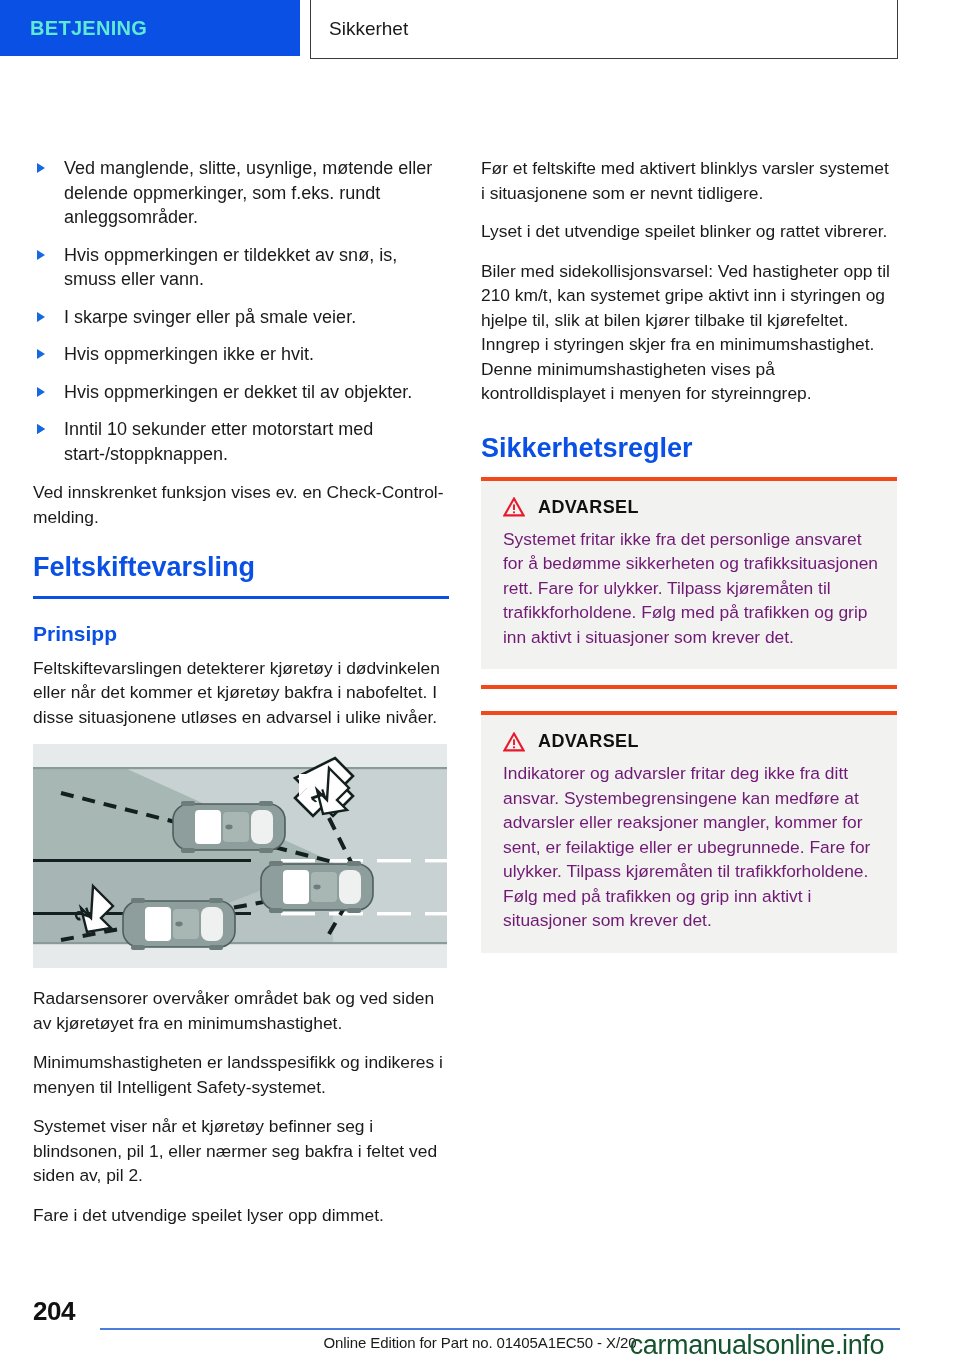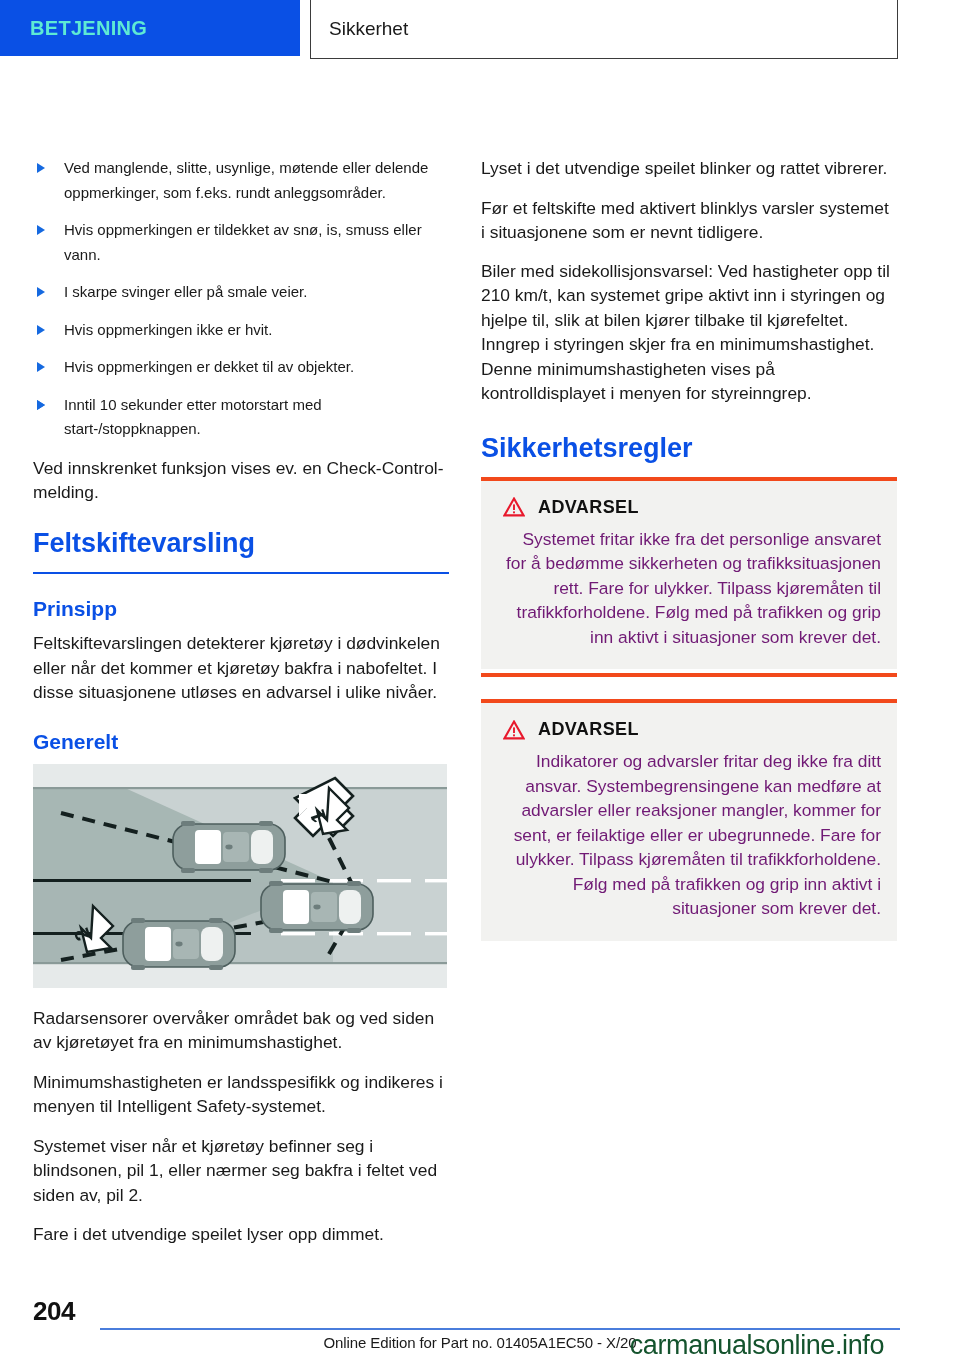--- a/index.html
+++ b/index.html
@@ -71,21 +71,21 @@
 
   ul.bullets {
     list-style: none;
     margin: 0 0 14px 0;
     padding: 0;
   }
   ul.bullets li {
     position: relative;
     padding-left: 31px;
     margin-bottom: 13px;
-    font-size: 15px;
+    font-size: 18px;
     line-height: 24.5px;
   }
   ul.bullets li .tri {
     position: absolute;
     left: 4px;
     top: 7px;
     width: 0; height: 0;
     border-left: 8px solid #1569e0;
     border-top: 5.5px solid transparent;
     border-bottom: 5.5px solid transparent;
@@ -139,21 +139,21 @@
     font-weight: bold;
     letter-spacing: 0.4px;
     color: #111;
   }
   .warn-body {
     font-size: 17.4px;
     line-height: 24.5px;
     margin: 0;
     color: #701a75;
   }
-  .warn-block { margin-bottom: 4px; text-align: right; }
+  .warn-block { margin-bottom: 16px; }
   .warn-gap { height: 22px; background: #ffffff; }
 
   
   .figure {
     width: 414px;
     height: 224px;
     margin: 0 0 18px 0;
     position: relative;
     background: #e6eaea;
   }
@@ -221,21 +221,20 @@
     </ul>
 
     <p class="para">Ved innskrenket funksjon vises ev. en Check-Control-melding.</p>
 
     <h1 class="chapter-title">Feltskiftevarsling</h1>
     <div class="rule-blue"></div>
 
     <h2 class="sub">Prinsipp</h2>
     <p class="para">Feltskiftevarslingen detekterer kjøretøy i dødvinkelen eller når det kommer et kjøretøy bakfra i nabofeltet. I disse situasjonene utløses en advarsel i ulike nivåer.</p>
 
-    <h2 class="sub spaced">Generelt</h2>
 
     <div class="figure">
       <svg width="414" height="224" viewBox="0 0 414 224" xmlns="http://www.w3.org/2000/svg">
 
         <rect x="0" y="0" width="414" height="224" fill="#e6eaea"></rect>
 
         <rect x="0" y="24" width="414" height="176" fill="#c9d2d2"></rect>
 
         <polygon points="0,24 92,24 300,118 92,200 0,200" fill="#a7b7b4"></polygon>
         <polygon points="0,118 300,118 300,200 0,200" fill="#a7b7b4" opacity="0.55"></polygon>
@@ -314,22 +313,22 @@
       </svg>
     </div>
 
     <p class="para">Radarsensorer overvåker området bak og ved siden av kjøretøyet fra en minimumshastighet.</p>
     <p class="para">Minimumshastigheten er landsspesifikk og indikeres i menyen til Intelligent Safety-systemet.</p>
     <p class="para">Systemet viser når et kjøretøy befinner seg i blindsonen, pil 1, eller nærmer seg bakfra i feltet ved siden av, pil 2.</p>
     <p class="para">Fare i det utvendige speilet lyser opp dimmet.</p>
   </div>
 
   <div class="col col-right">
+    <p class="para tight">Før et feltskifte med aktivert blinklys varsler systemet i situasjonene som er nevnt tidligere.</p>
     <p class="para">Lyset i det utvendige speilet blinker og rattet vibrerer.</p>
-    <p class="para tight">Før et feltskifte med aktivert blinklys varsler systemet i situasjonene som er nevnt tidligere.</p>
     <p class="para">Biler med sidekollisjonsvarsel: Ved hastigheter opp til 210 km/t, kan systemet gripe aktivt inn i styringen og hjelpe til, slik at bilen kjører tilbake til kjørefeltet. Inngrep i styringen skjer fra en minimumshastighet. Denne minimumshastigheten vises på kontrolldisplayet i menyen for styreinngrep.</p>
 
     <h1 class="chapter-title red-ruled">Sikkerhetsregler</h1>
     <div class="rule-orange"></div>
 
     <div class="warn warn-block">
       <div class="warn-head">
         <svg width="22" height="20" viewBox="0 0 22 20">
           <polygon points="11,1.6 20.6,18.4 1.4,18.4" fill="none" stroke="#e8192c" stroke-width="2.1" stroke-linejoin="miter"></polygon>
           <rect x="10.05" y="7.4" width="1.9" height="5.6" fill="#e8192c"></rect>

